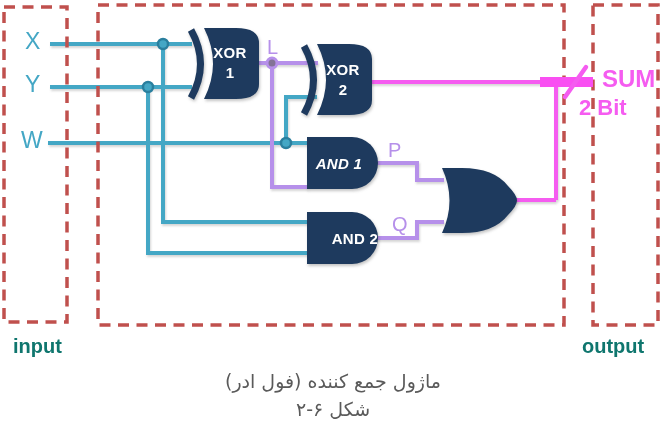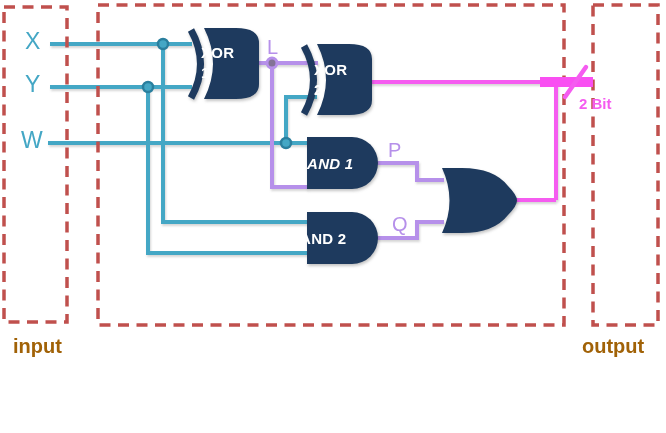--- a/index.html
+++ b/index.html
@@ -5,24 +5,24 @@
   html,body{margin:0;padding:0;background:#ffffff;}
   .stage{
     position:relative;width:666px;height:433px;background:#ffffff;
     font-family:"Liberation Sans",sans-serif;overflow:hidden;
   }
   .stage svg{position:absolute;left:0;top:0;}
   .lbl{position:absolute;white-space:nowrap;line-height:1.05;}
   .lbl-input-sig{color:#44a7c5;font-size:23px;font-weight:400;}
   .lbl-wire{color:#b690ea;font-size:20px;font-weight:400;}
   .lbl-bus{color:#f55cf0;font-weight:600;}
-  .lbl-region{color:#a16207;font-size:20px;font-weight:700;}
+  .lbl-region{color:#0f766e;font-size:20px;font-weight:700;}
   .gate-label{
     position:absolute;color:#ffffff;font-size:15px;font-weight:700;
-    line-height:20px;letter-spacing:.3px;
+    text-align:center;line-height:20px;letter-spacing:.3px;
   }
   .caption{
     position:absolute;left:0;width:666px;text-align:center;
     color:#5a5a5a;font-size:19px;
     font-family:"DejaVu Sans",sans-serif;direction:ltr;
   }
   .wires{filter:drop-shadow(1px 2px 1px rgba(90,90,90,0.25));}
   .gates{filter:drop-shadow(1px 2px 1.5px rgba(60,60,60,0.3));}
 </style>
 </head>
@@ -96,29 +96,32 @@
   </svg>
 
   <span class="lbl lbl-input-sig" style="left:25px;top:29px;">X</span>
   <span class="lbl lbl-input-sig" style="left:25px;top:72px;">Y</span>
   <span class="lbl lbl-input-sig" style="left:21px;top:128px;">W</span>
 
   <span class="lbl lbl-wire" style="left:267px;top:37px;">L</span>
   <span class="lbl lbl-wire" style="left:388px;top:140px;">P</span>
   <span class="lbl lbl-wire" style="left:392px;top:214px;">Q</span>
 
-  <span class="lbl lbl-bus" style="left:579px;top:96px;font-size:15px;">2 Bit</span>
+  <span class="lbl lbl-bus" style="left:602px;top:66px;font-size:24px;">SUM</span>
+  <span class="lbl lbl-bus" style="left:579px;top:96px;font-size:22px;">2 Bit</span>
 
   <div class="gate-label" style="left:201px;top:43px;width:58px;">
     <span>XOR</span><br>
     <span>1</span>
   </div>
   <div class="gate-label" style="left:314px;top:60px;width:58px;">
     <span>XOR</span><br>
     <span>2</span>
   </div>
   <div class="gate-label" style="left:307px;top:154px;width:64px;font-style:italic;">AND 1</div>
-  <div class="gate-label" style="left:300px;top:229px;width:64px;">AND 2</div>
+  <div class="gate-label" style="left:323px;top:229px;width:64px;">AND 2</div>
 
   <span class="lbl lbl-region" style="left:13px;top:336px;">input</span>
   <span class="lbl lbl-region" style="left:582px;top:336px;">output</span>
 
+  <div class="caption" style="top:370px;">ماژول جمع کننده (فول ادر)</div>
+  <div class="caption" style="top:398px;">شکل ۶-۲</div>
 </div>
 
 </body></html>

